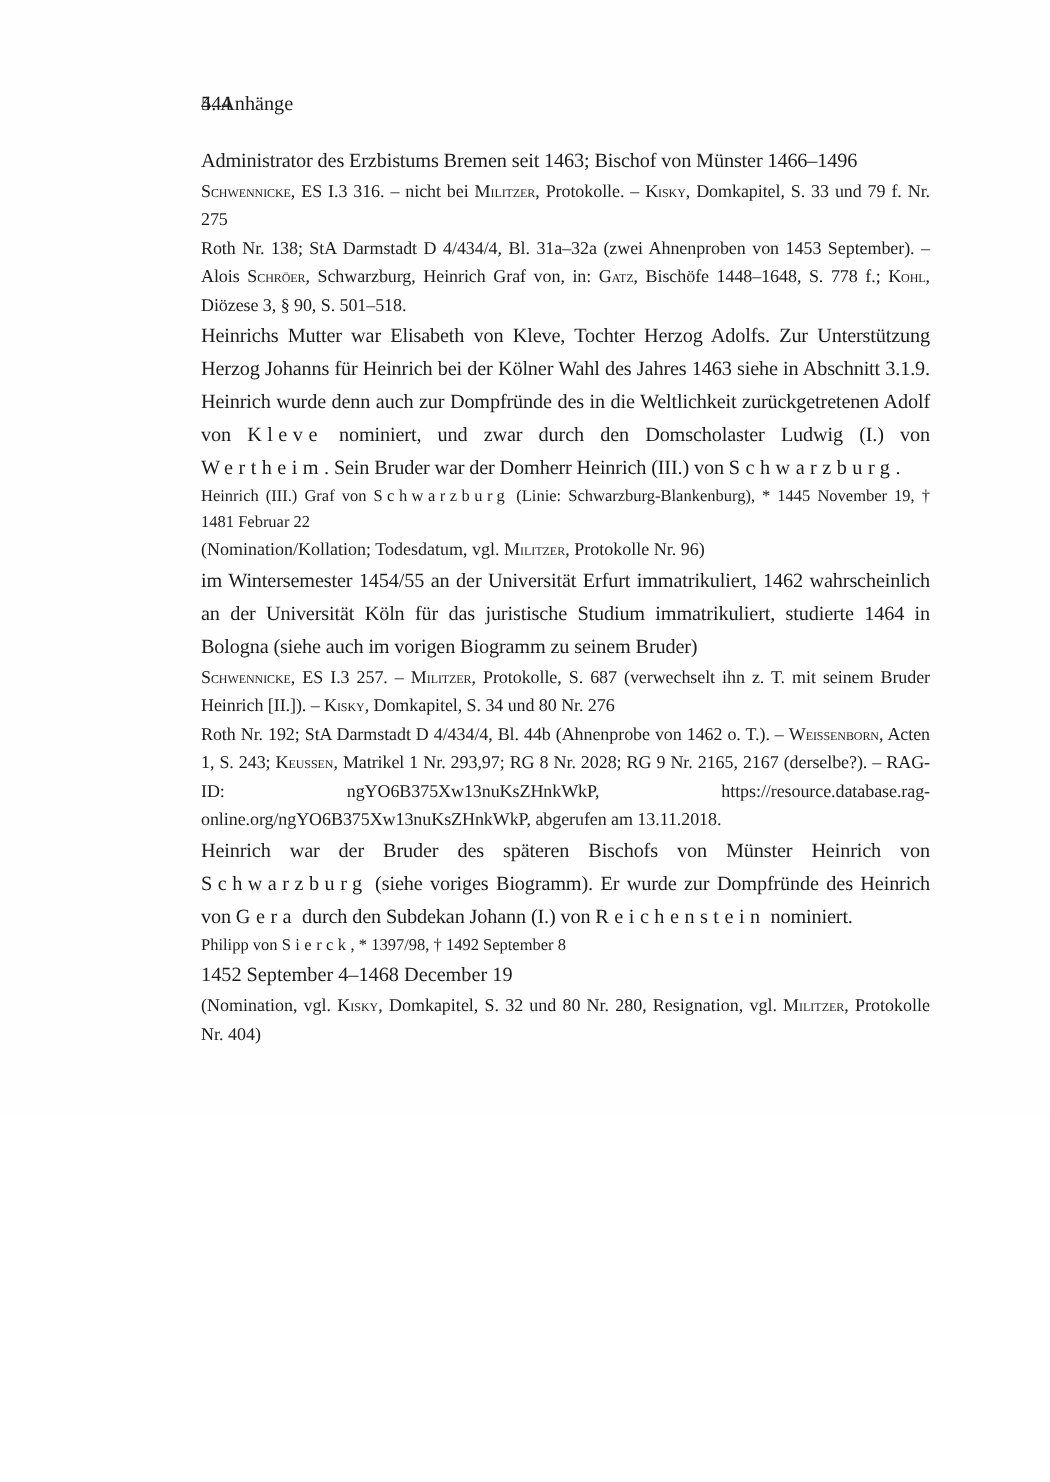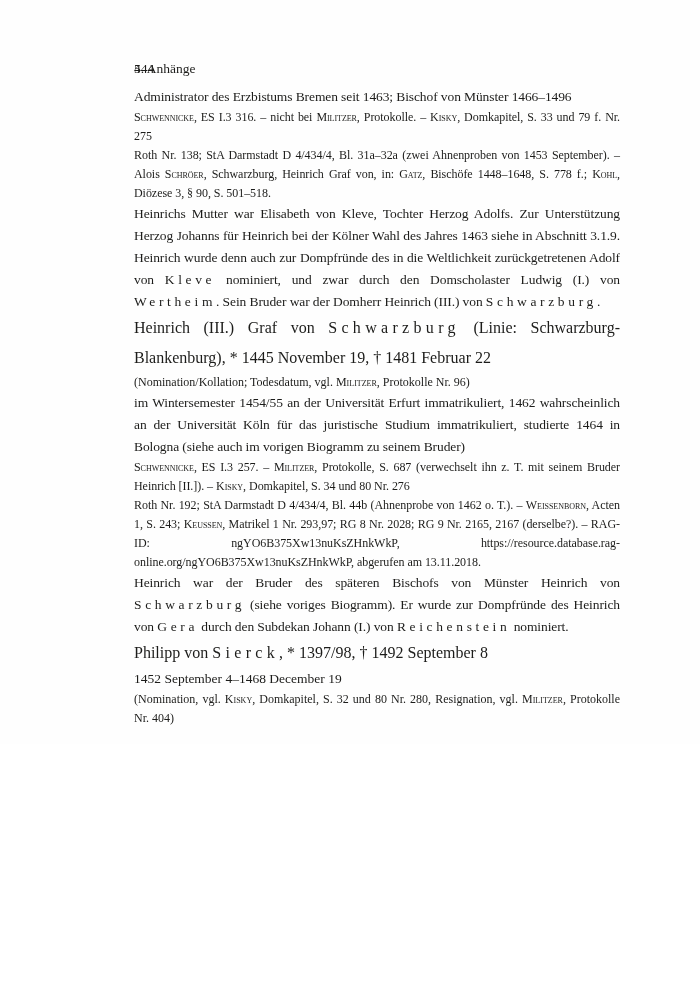--- a/index.html
+++ b/index.html
@@ -20,38 +20,38 @@
   .running-head {
     position: relative;
     height: 18px;
     font-size: 13.5px;
     line-height: 18px;
   }
   .running-head .pagenum { position: absolute; left: 0; top: 0; }
   .running-head .chapter { position: absolute; left: 0; right: 16px; top: 0; }
 
   .content p { margin: 0; padding: 0; }
-  .content > p:first-child { margin-top: 8px; }
+  .content > p:first-child { margin-top: 18px; }
 
   .para-main {
     font-size: 13.5px; line-height: 22px;
     margin: 12px 0 0 18px;
     text-align: justify;
     letter-spacing: -0.1px;
     hyphens: auto;
   }
   .para-small {
     font-size: 12px; line-height: 19px;
     margin: 11px 0 0 18px;
     text-align: justify;
     letter-spacing: -0.05px;
     hyphens: auto;
   }
   .heading {
-    font-size: 16px; line-height: 30px;
+    font-size: 11px; line-height: 17px;
     margin: 26px 0 0 0;
     text-align: justify;
     hyphens: auto;
   }
   .date-main {
     font-size: 13.5px; line-height: 22px;
     margin: 17px 0 0 18px;
   }
   .date-small {
     font-size: 12px; line-height: 19px;

